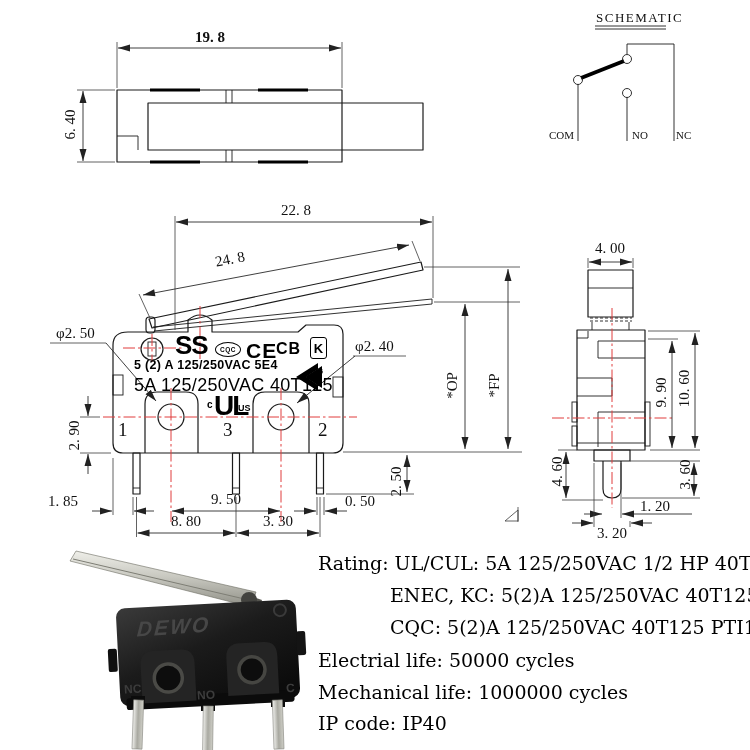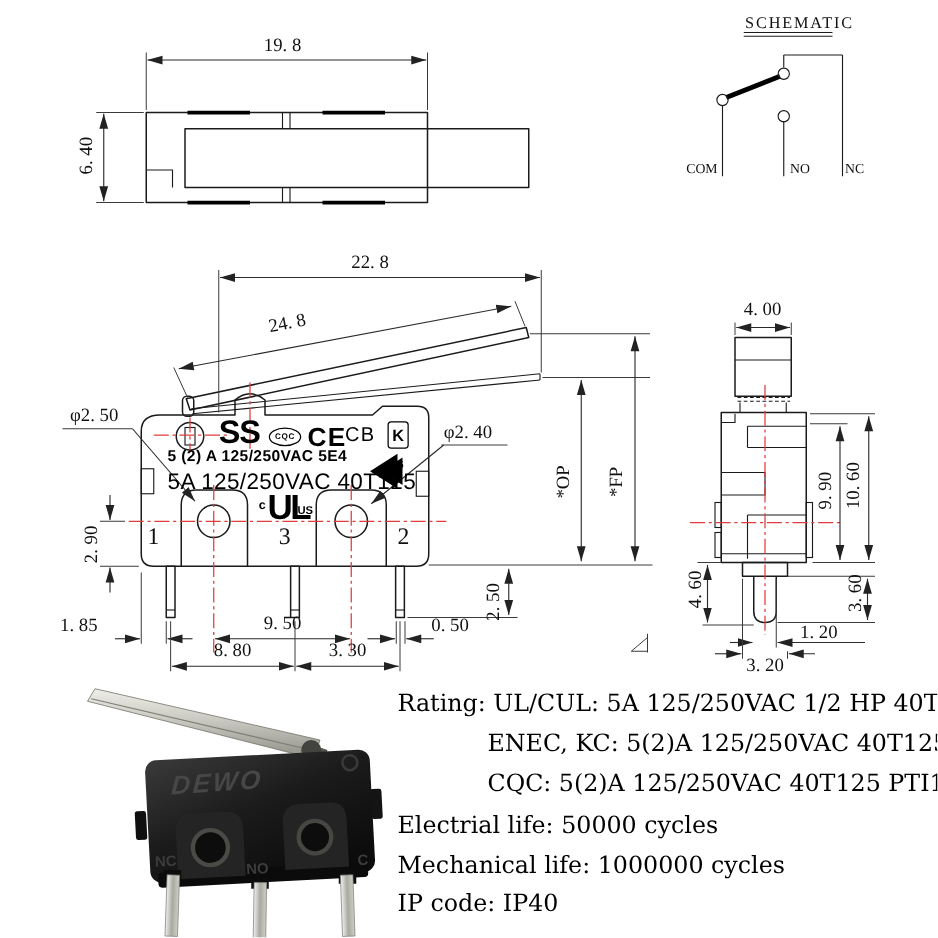--- a/index.html
+++ b/index.html
@@ -261,21 +261,21 @@
         </g>
     <g transform="rotate(1 208 726)">
           <rect x="203" y="706" width="10" height="47" fill="url(#pinG)" stroke="#80807a" stroke-width="0.6"></rect>
         </g>
     <g transform="rotate(-2 278 720)">
           <rect x="273" y="700" width="10" height="49" fill="url(#pinG)" stroke="#80807a" stroke-width="0.6"></rect>
         </g>
   </g>
 </svg>
 
-<span class="t tc" style="left:196px;top:30px;width:60px;">19. 8</span>
+<span class="t tc" style="left:180px;top:30px;width:60px;font-weight:bold;">19. 8</span>
 <span class="t tv" style="left:40px;top:117px;width:60px;">6. 40</span>
 
 <span class="schem-title" style="left:596px;top:10px;">SCHEMATIC</span>
 <span class="t" style="left:549px;top:130px;font-size:11px;">COM</span>
 <span class="t" style="left:632px;top:130px;font-size:11px;">NO</span>
 <span class="t" style="left:676px;top:130px;font-size:11px;">NC</span>
 
 <span class="t tc" style="left:266px;top:203px;width:60px;">22. 8</span>
 <span class="t tc" style="left:200px;top:252px;width:60px;transform:rotate(-11deg);">24. 8</span>
 <span class="t" style="left:56px;top:326px;">φ2. 50</span>
@@ -292,21 +292,21 @@
 
 <span class="term" style="left:118px;top:419px;">1</span>
 <span class="term" style="left:223px;top:419px;">3</span>
 <span class="term" style="left:318px;top:419px;">2</span>
 
 <span class="mark" style="left:175px;top:332px;font-size:26px;font-weight:bold;letter-spacing:-1px;">SS</span>
 <div class="cqc-oval" style="left:215px;top:342px;">
       <span>CQC</span>
     </div>
 <span class="mark" style="left:246px;top:340px;font-size:21px;font-weight:bold;letter-spacing:1px;">CE</span>
-<span class="mark" style="left:276px;top:341px;font-size:16px;font-weight:400;letter-spacing:1px;">CB</span>
+<span class="mark" style="left:276px;top:341px;font-size:16px;font-weight:700;letter-spacing:1px;">CB</span>
 <div class="kc-box" style="left:310px;top:337px;">
       <span>K</span>
     </div>
 <span class="mark" style="left:314px;top:368px;font-size:8px;font-weight:bold;">15</span>
 <span class="mark" style="left:134px;top:359px;font-size:12.5px;font-weight:600;letter-spacing:0.3px;">5 (2) A  125/250VAC  5E4</span>
 <span class="mark" style="left:134px;top:376px;font-size:18px;font-weight:400;letter-spacing:0.3px;">5A  125/250VAC  40T125</span>
 <span class="mark" style="left:207px;top:400px;font-size:10px;font-weight:bold;">c</span>
 <span class="mark" style="left:214px;top:392px;font-size:28px;font-weight:bold;letter-spacing:-2px;">UL</span>
 <span class="mark" style="left:238px;top:404px;font-size:9px;font-weight:bold;">US</span>
 

